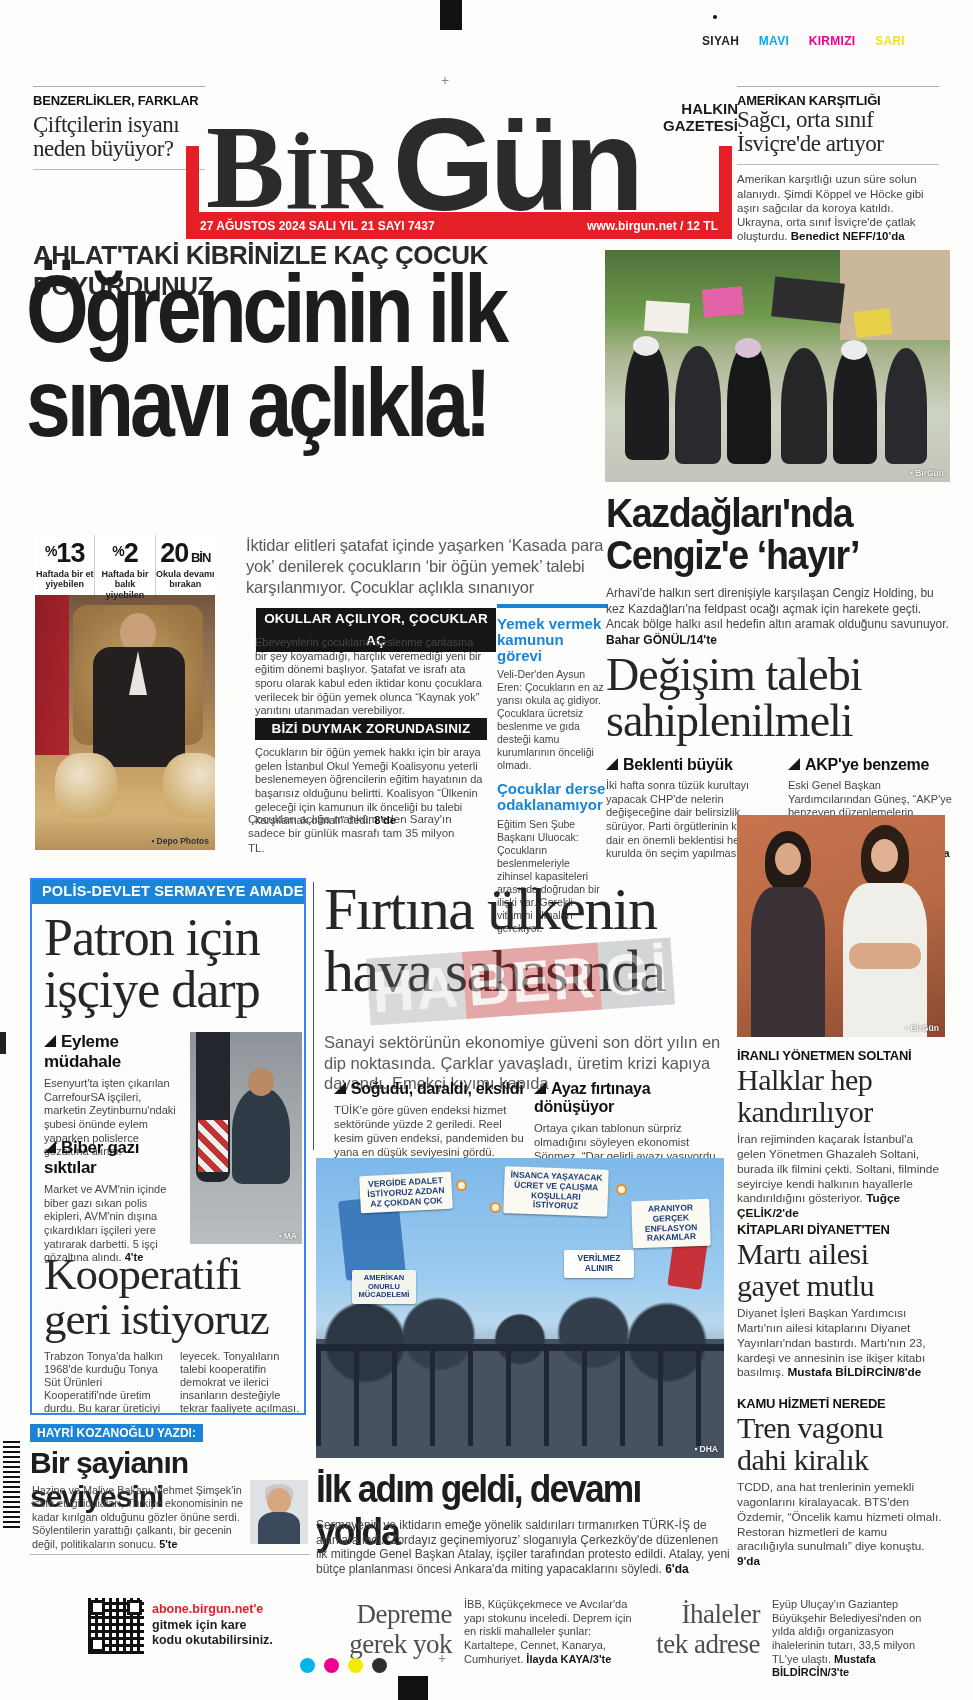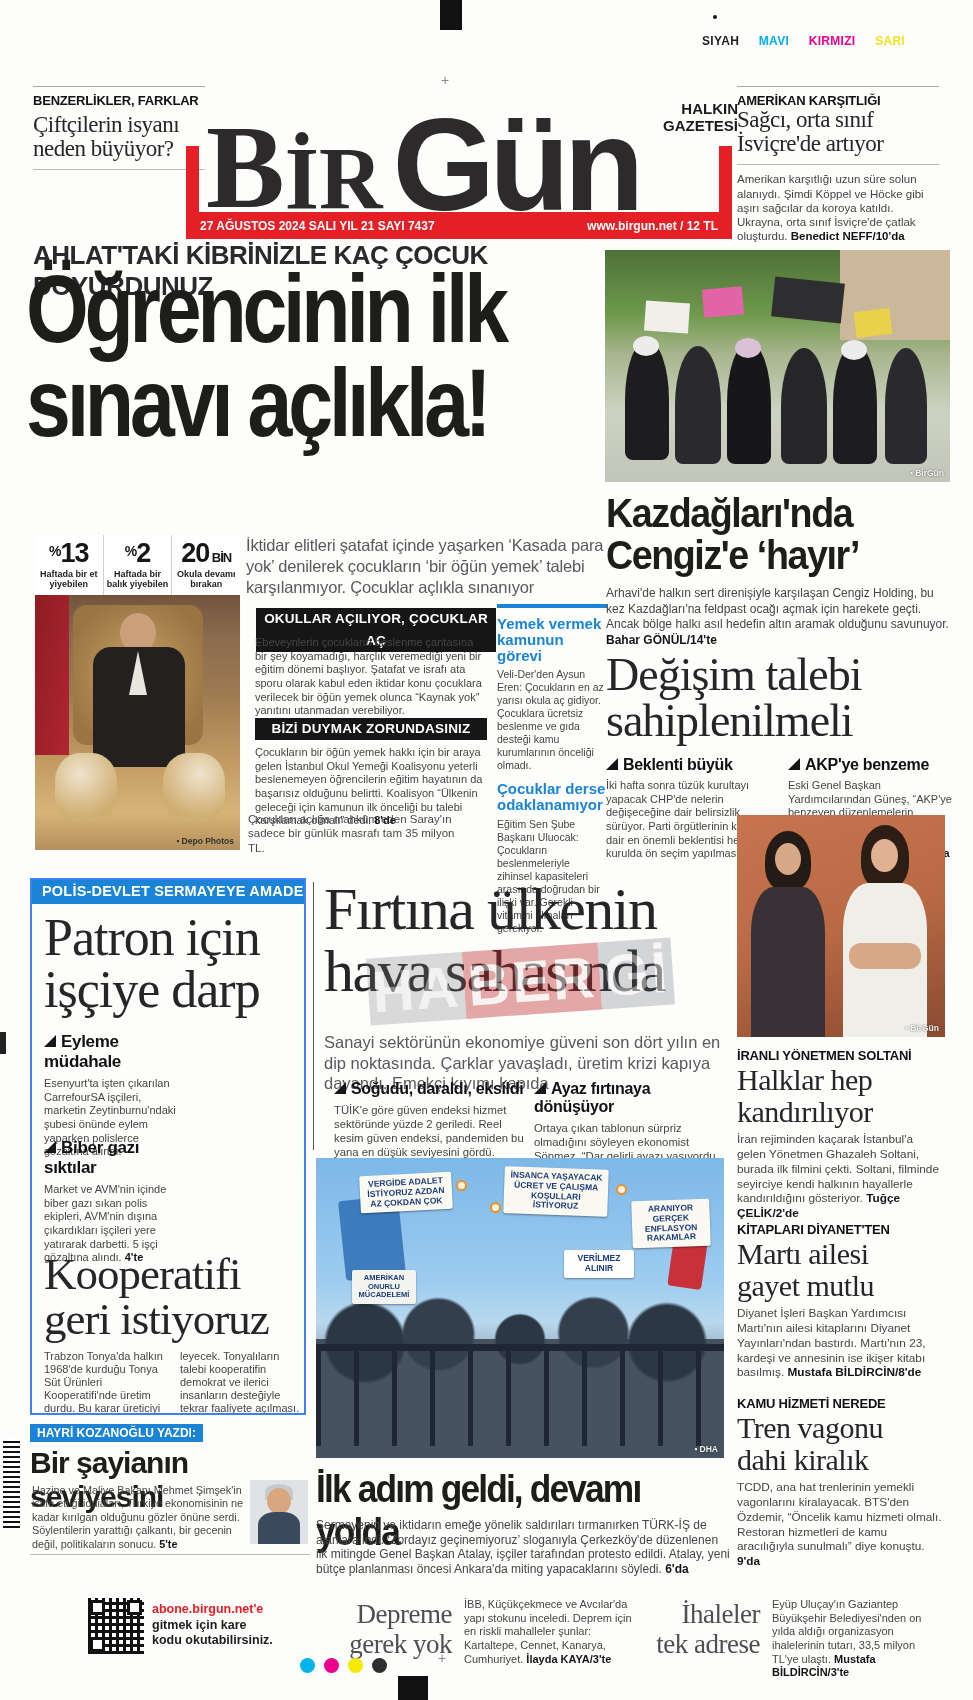--- a/index.html
+++ b/index.html
@@ -110,21 +110,21 @@
   <span>27 AĞUSTOS 2024 SALI YIL 21 SAYI 7437</span>
   <span>www.birgun.net / 12 TL</span>
 </div>
 
 <div class="abs chead" style="left:33px;top:240px;width:600px;font-size:26px;letter-spacing:-0.5px;color:#2a2a2a;">AHLAT'TAKİ KİBRİNİZLE KAÇ ÇOCUK DOYURDUNUZ</div>
 <div class="abs" style="left:26px;top:262px;width:600px;font-weight:700;color:#1d1d1b;font-size:96px;line-height:0.98;letter-spacing:-5px;">
   <span class="squeeze" style="transform:scaleX(0.84);">Öğrencinin ilk</span><br>
   <span class="squeeze" style="transform:scaleX(0.84);">sınavı açlıkla!</span>
 </div>
 
-<div class="photo" style="left:35px;top:535px;width:205px;height:315px;background:linear-gradient(180deg,#5e4433 0%,#6d4f3a 16%,#8a6b4e 32%,#a07c52 52%,#c29b63 72%,#d6b478 88%,#b5905c 100%);padding-left:32px;">
+<div class="photo" style="left:35px;top:535px;width:180px;height:315px;background:linear-gradient(180deg,#5e4433 0%,#6d4f3a 16%,#8a6b4e 32%,#a07c52 52%,#c29b63 72%,#d6b478 88%,#b5905c 100%);padding-left:32px;">
   <div class="abs" style="left:0;top:60px;width:34px;height:160px;background:linear-gradient(100deg,#8d1d24,#b02530);"></div>
   <div class="abs" style="left:38px;top:70px;width:130px;height:140px;background:radial-gradient(ellipse at center,#caa468 0%,#9a7442 80%);border-radius:14px;"></div>
   <div class="abs" style="left:85px;top:78px;width:36px;height:40px;background:#caa07a;border-radius:50%;"></div>
   <div class="abs" style="left:58px;top:112px;width:92px;height:120px;background:#23201f;border-radius:18px 18px 0 0;"></div>
   <div class="abs" style="left:94px;top:116px;width:18px;height:44px;background:#e9e6e0;clip-path:polygon(50% 0,100% 100%,0 100%);"></div>
   <div class="abs" style="left:20px;top:218px;width:62px;height:70px;background:radial-gradient(circle at 40% 30%,#efe3cd,#cfae71 70%);border-radius:40%;"></div>
   <div class="abs" style="left:128px;top:218px;width:62px;height:70px;background:radial-gradient(circle at 60% 30%,#efe3cd,#cfae71 70%);border-radius:40%;"></div>
   <div class="stats">
     <div class="stat">
       <div class="stat-val"><span class="stat-prefix">%</span><span>13</span><span class="stat-suffix"></span></div>
@@ -211,20 +211,27 @@
   <div class="abs" style="left:12px;top:152px;width:140px;">
     <div class="subhead" style="font-size:17px;"><span class="tri"></span><span>Eyleme müdahale</span></div>
     <div class="bod" style="margin-top:5px;">Esenyurt'ta işten çıkarılan CarrefourSA işçileri, marketin Zeytinburnu'ndaki şubesi önünde eylem yaparken polislerce gözaltına alındı.</div>
   </div>
   <div class="abs" style="left:12px;top:258px;width:140px;">
     <div class="subhead" style="font-size:17px;"><span class="tri"></span><span>Biber gazı sıktılar</span></div>
     <div class="bod" style="margin-top:5px;">
       <span>Market ve AVM'nin içinde biber gazı sıkan polis ekipleri, AVM'nin dışına çıkardıkları işçileri yere yatırarak darbetti. 5 işçi gözaltına alındı.</span>
       <span class="by">4'te</span>
     </div>
+  </div>
+  <div class="photo" style="left:158px;top:152px;width:112px;height:212px;background:linear-gradient(180deg,#8d9399 0%,#a7abae 45%,#b9bdc0 100%);">
+    <div class="abs" style="left:6px;top:0;width:34px;height:150px;background:#23262c;border-radius:0 0 10px 10px;"></div>
+    <div class="abs" style="left:8px;top:88px;width:30px;height:52px;background:repeating-linear-gradient(45deg,#c23333 0 6px,#eee 6px 12px);"></div>
+    <div class="abs" style="left:42px;top:56px;width:58px;height:96px;background:#2f3a46;border-radius:45% 45% 10px 10px;"></div>
+    <div class="abs" style="left:58px;top:36px;width:26px;height:28px;background:#b98a64;border-radius:50%;"></div>
+    <span class="credit" style="right:5px;bottom:3px;">▪ <span>MA</span></span>
   </div>
   <div class="shead abs" style="left:12px;top:372px;font-size:45px;line-height:1.0;letter-spacing:-1px;">
     <span>Kooperatifi</span><br>
     <span>geri istiyoruz</span>
   </div>
   <div class="abs bod" style="left:12px;top:470px;width:126px;line-height:1.18;">Trabzon Tonya'da halkın 1968'de kurduğu Tonya Süt Ürünleri Kooperatifi'nde üretim durdu. Bu karar üreticiyi de olumsuz etki-</div>
   <div class="abs bod" style="left:148px;top:470px;width:122px;line-height:1.18;">
     <span>leyecek. Tonyalıların talebi kooperatifin demokrat ve ilerici insanların desteğiyle tekrar faaliyete açılması.</span>
     <span class="by">Kayhan AYHAN/9'da</span>
   </div>

